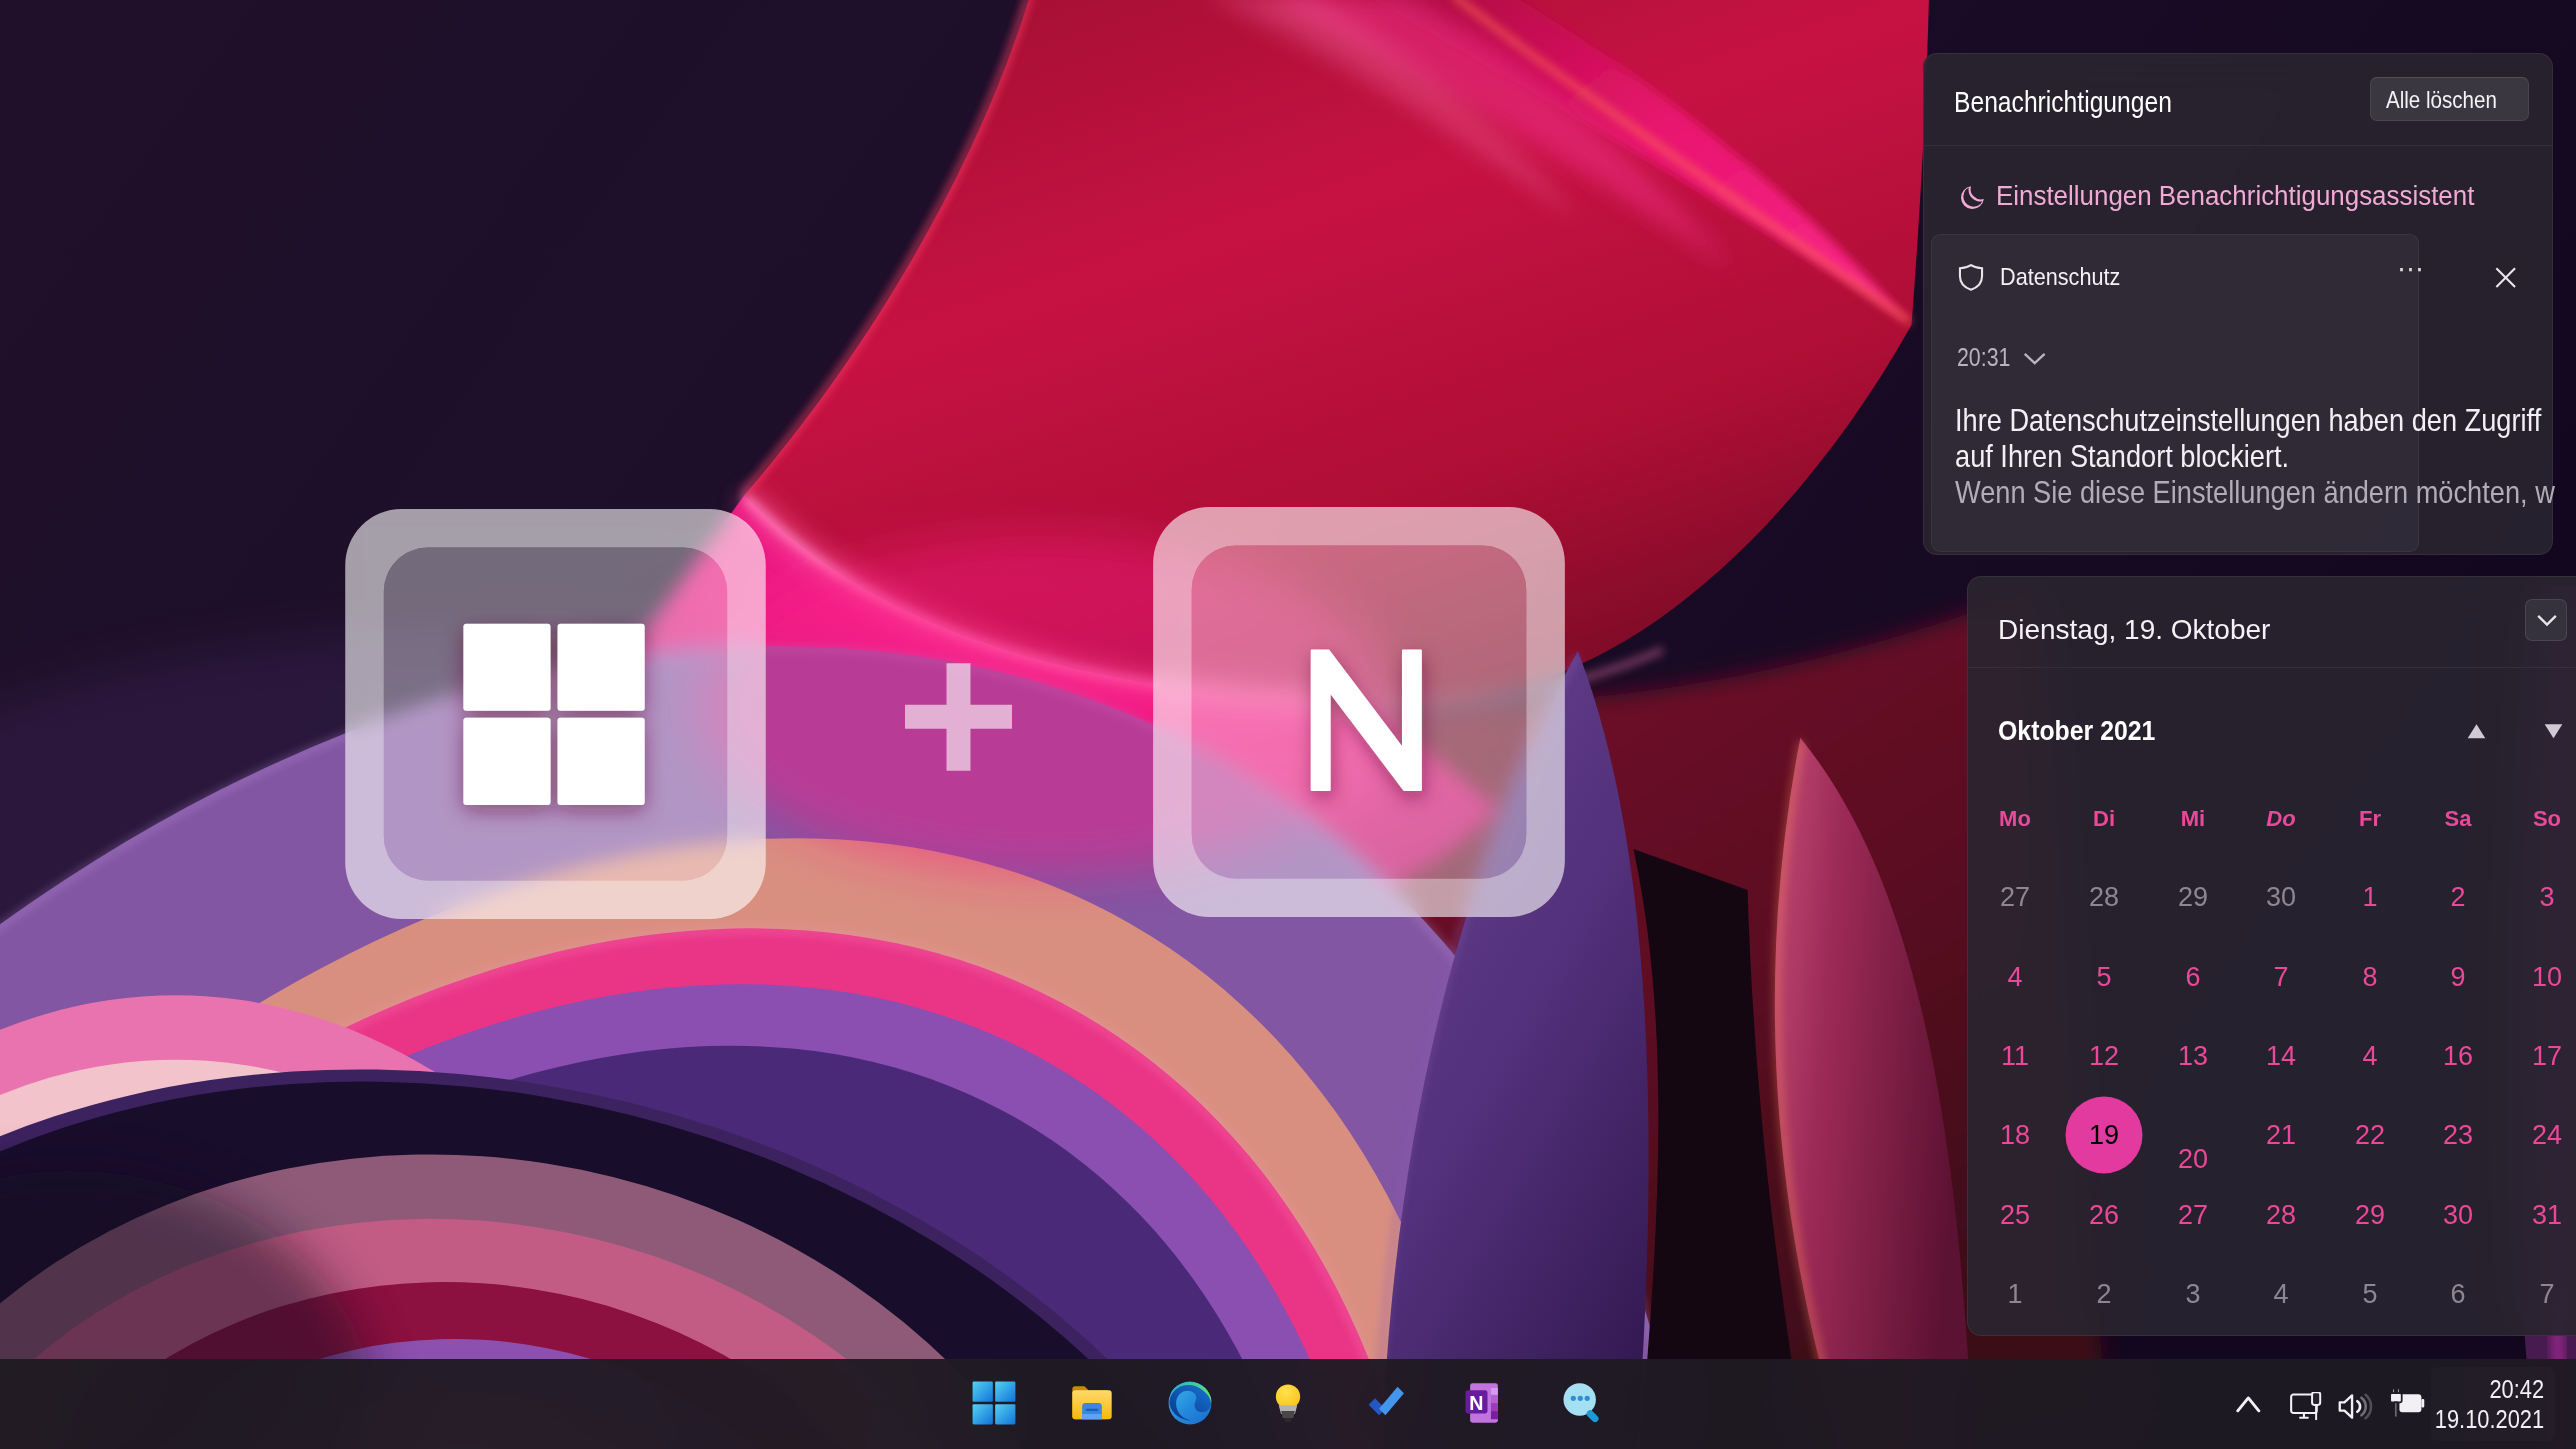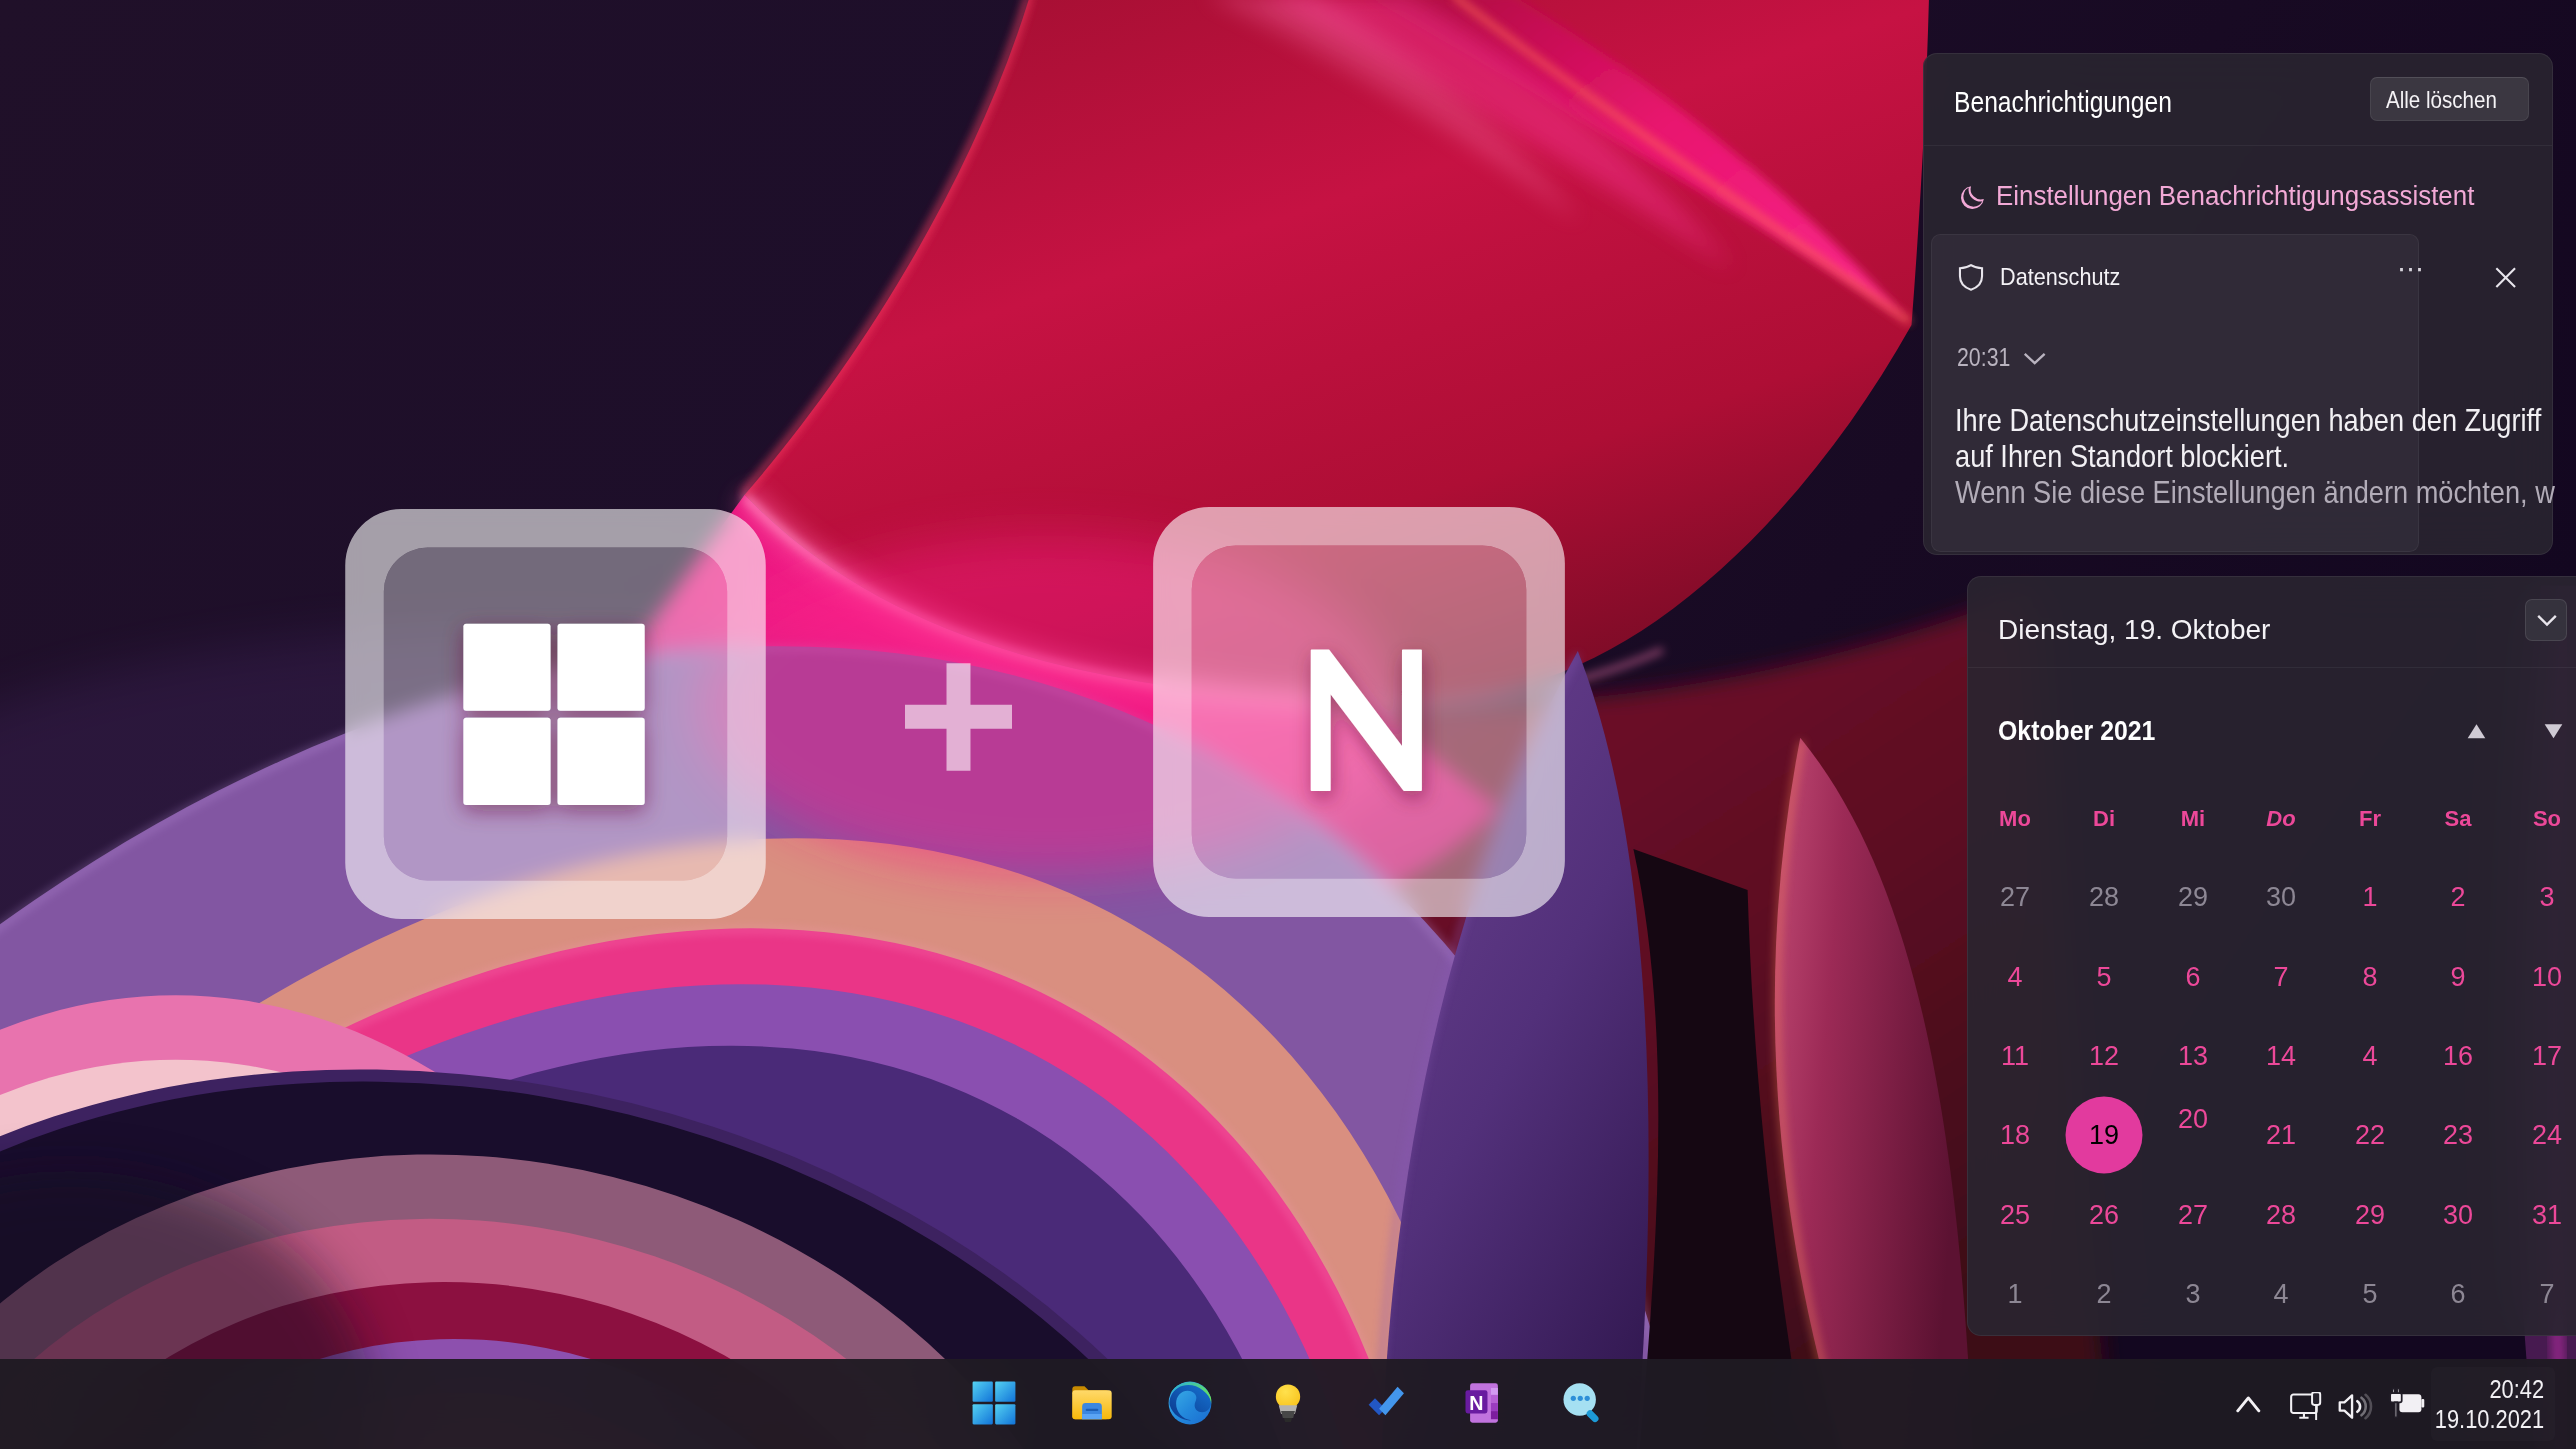--- a/index.html
+++ b/index.html
@@ -258,21 +258,21 @@
     <span class="cc" style="left:579px;top:400px;">10</span>
     <span class="cc" style="left:47px;top:479px;">11</span>
     <span class="cc" style="left:136px;top:479px;">12</span>
     <span class="cc" style="left:225px;top:479px;">13</span>
     <span class="cc" style="left:313px;top:479px;">14</span>
     <span class="cc" style="left:402px;top:479px;">4</span>
     <span class="cc" style="left:490px;top:479px;">16</span>
     <span class="cc" style="left:579px;top:479px;">17</span>
     <span class="cc" style="left:47px;top:558px;">18</span>
     <span class="cc sel" style="left:136px;top:558px;">19</span>
-    <span class="cc" style="left:225px;top:542px;">20</span>
+    <span class="cc" style="left:225px;top:582px;">20</span>
     <span class="cc" style="left:313px;top:558px;">21</span>
     <span class="cc" style="left:402px;top:558px;">22</span>
     <span class="cc" style="left:490px;top:558px;">23</span>
     <span class="cc" style="left:579px;top:558px;">24</span>
     <span class="cc" style="left:47px;top:638px;">25</span>
     <span class="cc" style="left:136px;top:638px;">26</span>
     <span class="cc" style="left:225px;top:638px;">27</span>
     <span class="cc" style="left:313px;top:638px;">28</span>
     <span class="cc" style="left:402px;top:638px;">29</span>
     <span class="cc" style="left:490px;top:638px;">30</span>

